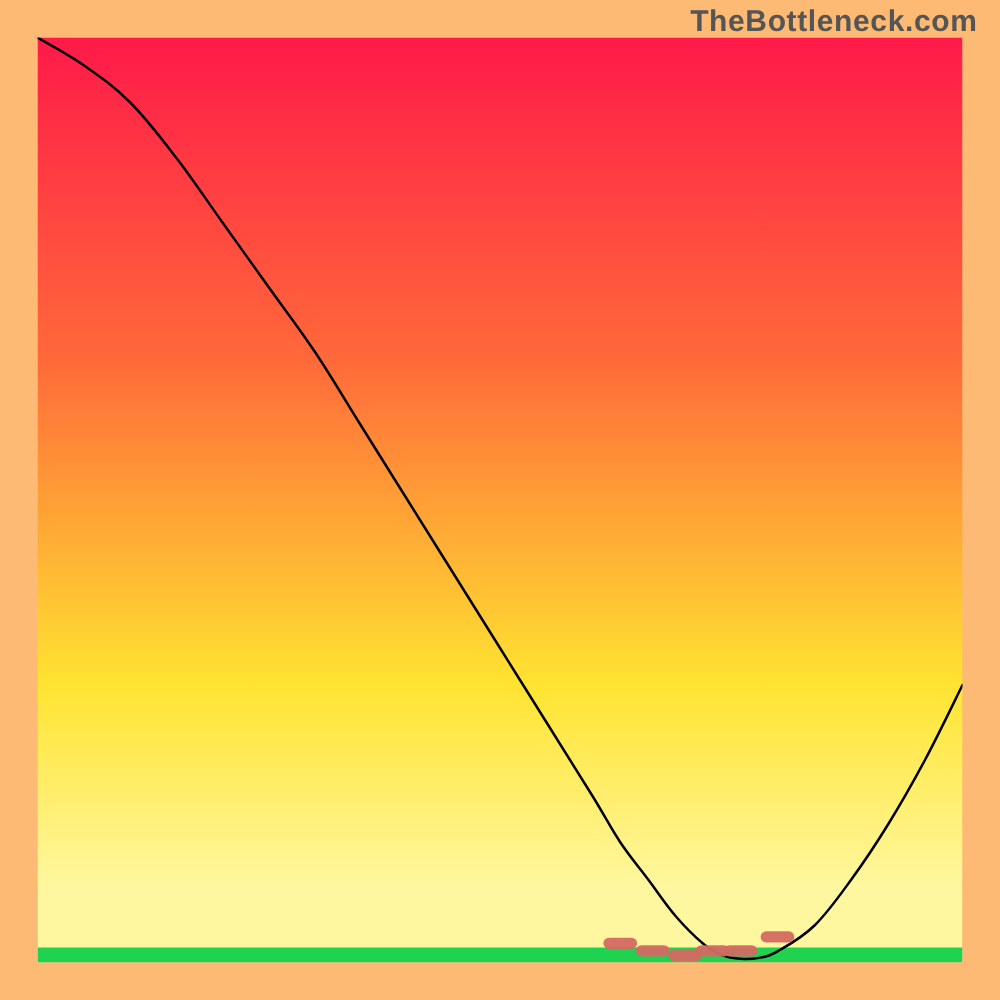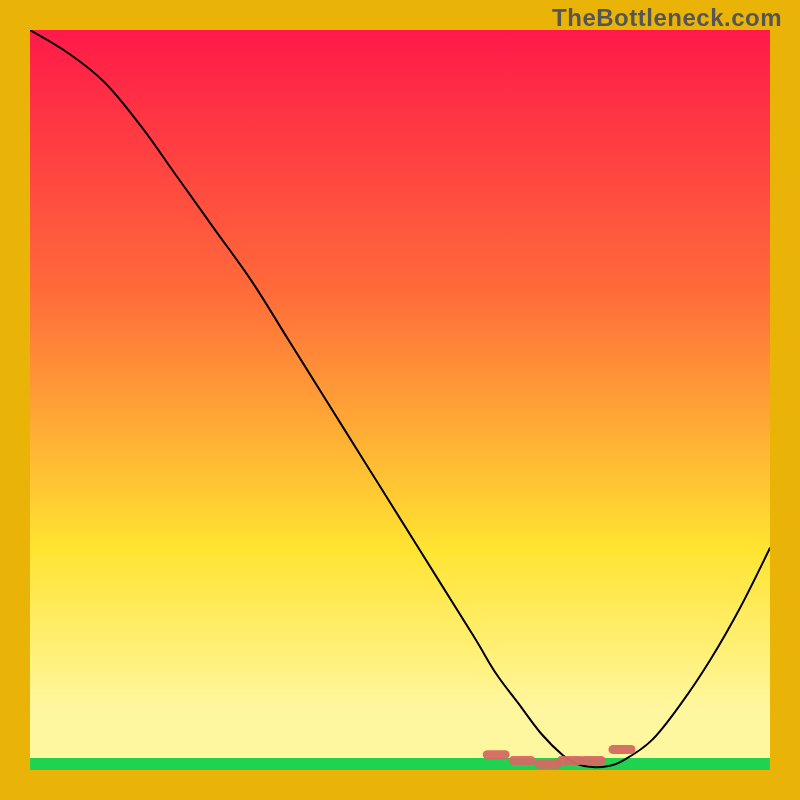--- a/index.html
+++ b/index.html
@@ -1,21 +1,21 @@
 <!DOCTYPE html>
 <html><head>
 <meta charset="utf-8">
 <style>
   * { margin: 0; padding: 0; box-sizing: border-box; }
   html, body { width: 800px; height: 800px; background: #000; overflow: hidden; }
   .container {
     position: relative;
     width: 800px;
     height: 800px;
-    background: #eab308;
+    background: #fdba74;
   }
   .watermark {
     position: absolute;
     top: 4px;
     right: 18px;
     color: #555;
     font-family: Arial, Helvetica, sans-serif;
     font-size: 24px;
     font-weight: 600;
     letter-spacing: 0.5px;

